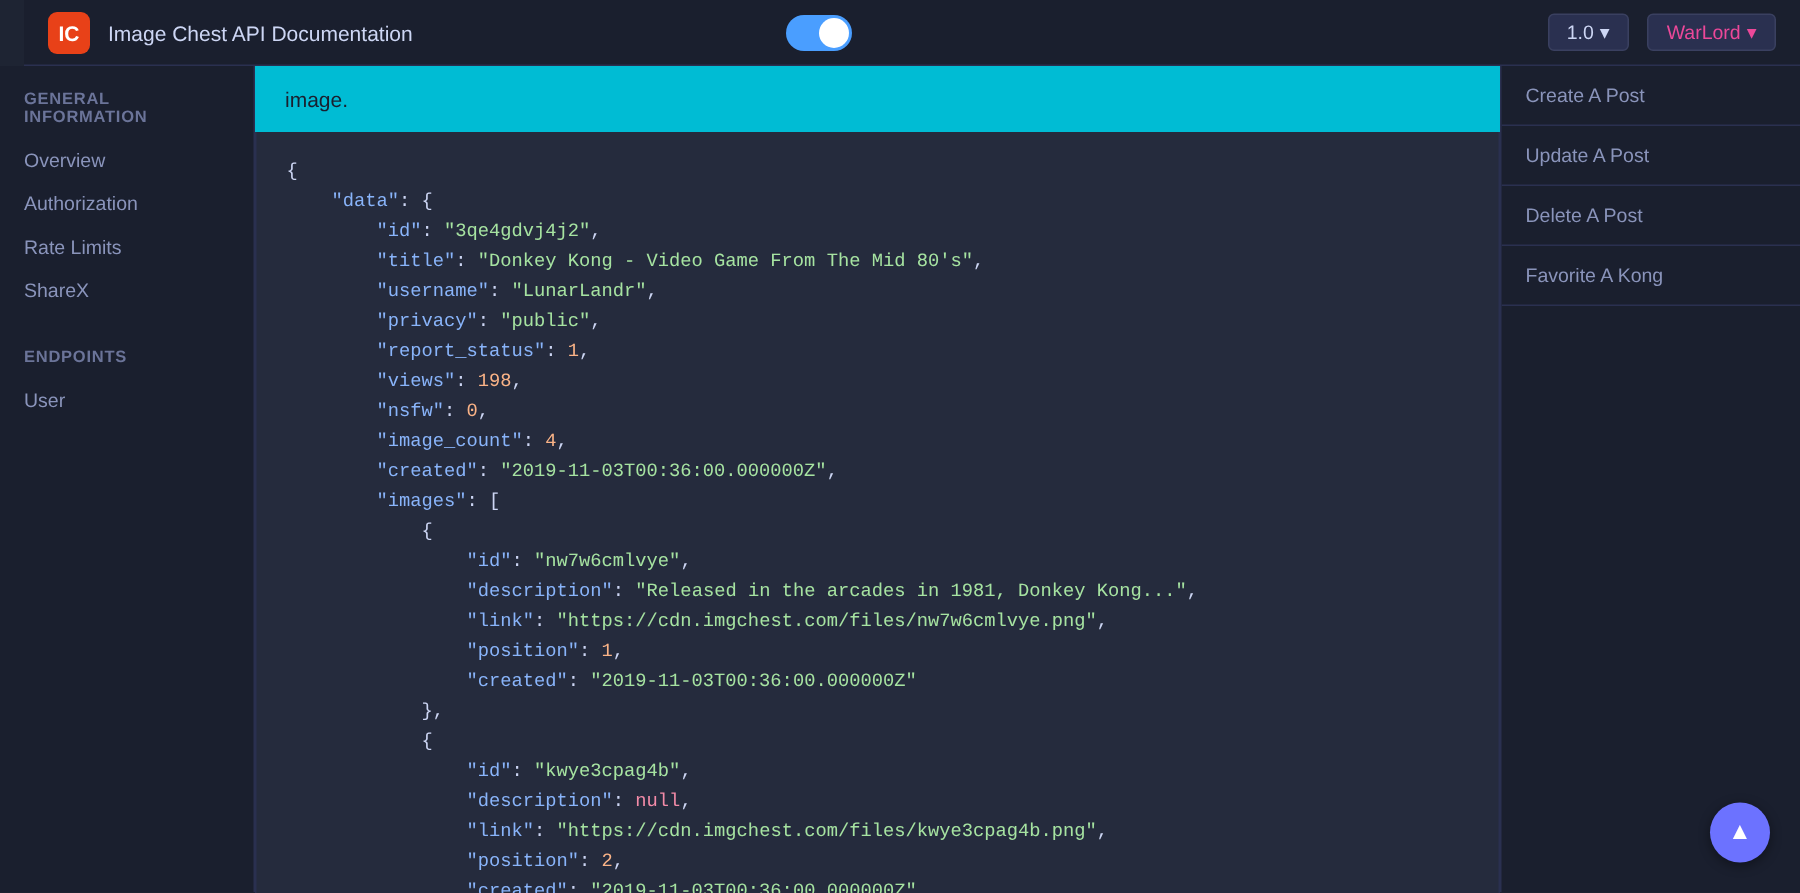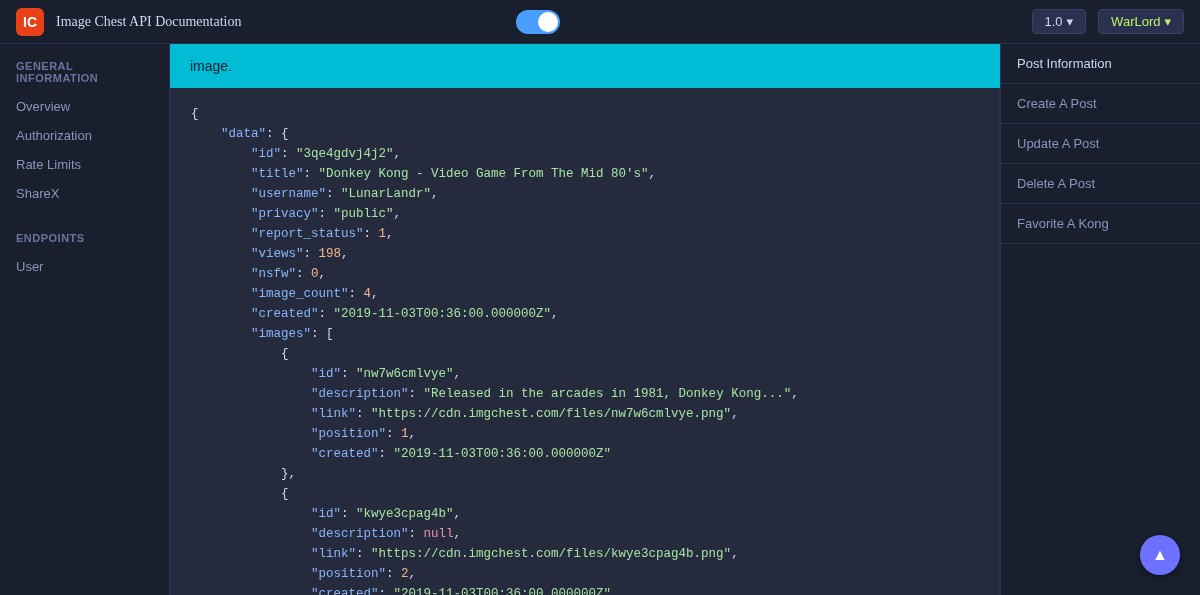--- a/index.html
+++ b/index.html
@@ -16,40 +16,40 @@
     
     .navbar {
       background: #1a1f2e;
       height: 44px;
       display: flex;
       align-items: center;
       padding: 0 16px;
       border-bottom: 1px solid #2a3050;
       flex-shrink: 0;
       gap: 12px;
+      margin-left: 16px;
     }
     .navbar-logo {
       width: 28px;
       height: 28px;
       background: #e84118;
       border-radius: 6px;
       display: flex;
       align-items: center;
       justify-content: center;
       font-size: 14px;
       color: white;
       font-weight: bold;
       flex-shrink: 0;
     }
     .navbar-title {
       color: #cdd6f4;
       font-size: 14px;
       font-weight: 500;
       flex: 1;
-      font-family: Liberation Serif, serif;
     }
     .toggle-switch {
       width: 44px;
       height: 24px;
       background: #4a9eff;
       border-radius: 12px;
       position: relative;
       cursor: pointer;
       flex-shrink: 0;
     }
@@ -73,21 +73,21 @@
       border-radius: 4px;
       font-size: 13px;
       cursor: pointer;
       display: flex;
       align-items: center;
       gap: 4px;
     }
     .user-btn {
       background: #2a3050;
       border: 1px solid #3a4060;
-      color: #bef264;
+      color: #ec4899;
       padding: 4px 12px;
       border-radius: 4px;
       font-size: 13px;
       cursor: pointer;
       display: flex;
       align-items: center;
       gap: 4px;
     }
 
     
@@ -278,23 +278,20 @@
       <div class="code-line"><span class="json-brace">                </span><span class="json-key">"id"</span><span class="json-brace">: </span><span class="json-string">"kwye3cpag4b"</span><span class="json-brace">,</span></div>
       <div class="code-line"><span class="json-brace">                </span><span class="json-key">"description"</span><span class="json-brace">: </span><span class="json-null">null</span><span class="json-brace">,</span></div>
       <div class="code-line"><span class="json-brace">                </span><span class="json-key">"link"</span><span class="json-brace">: </span><span class="json-string">"https://cdn.imgchest.com/files/kwye3cpag4b.png"</span><span class="json-brace">,</span></div>
       <div class="code-line"><span class="json-brace">                </span><span class="json-key">"position"</span><span class="json-brace">: </span><span class="json-number">2</span><span class="json-brace">,</span></div>
       <div class="code-line"><span class="json-brace">                </span><span class="json-key">"created"</span><span class="json-brace">: </span><span class="json-string">"2019-11-03T00:36:00.000000Z"</span></div>
 
     </div>
   </div>
 
   <div class="right-panel">
-    <div class="right-panel-item active">
-      <span>Post Information</span>
-    </div>
     <div class="right-panel-item">
       <span>Create A Post</span>
     </div>
     <div class="right-panel-item">
       <span>Update A Post</span>
     </div>
     <div class="right-panel-item">
       <span>Delete A Post</span>
     </div>
     <div class="right-panel-item">

